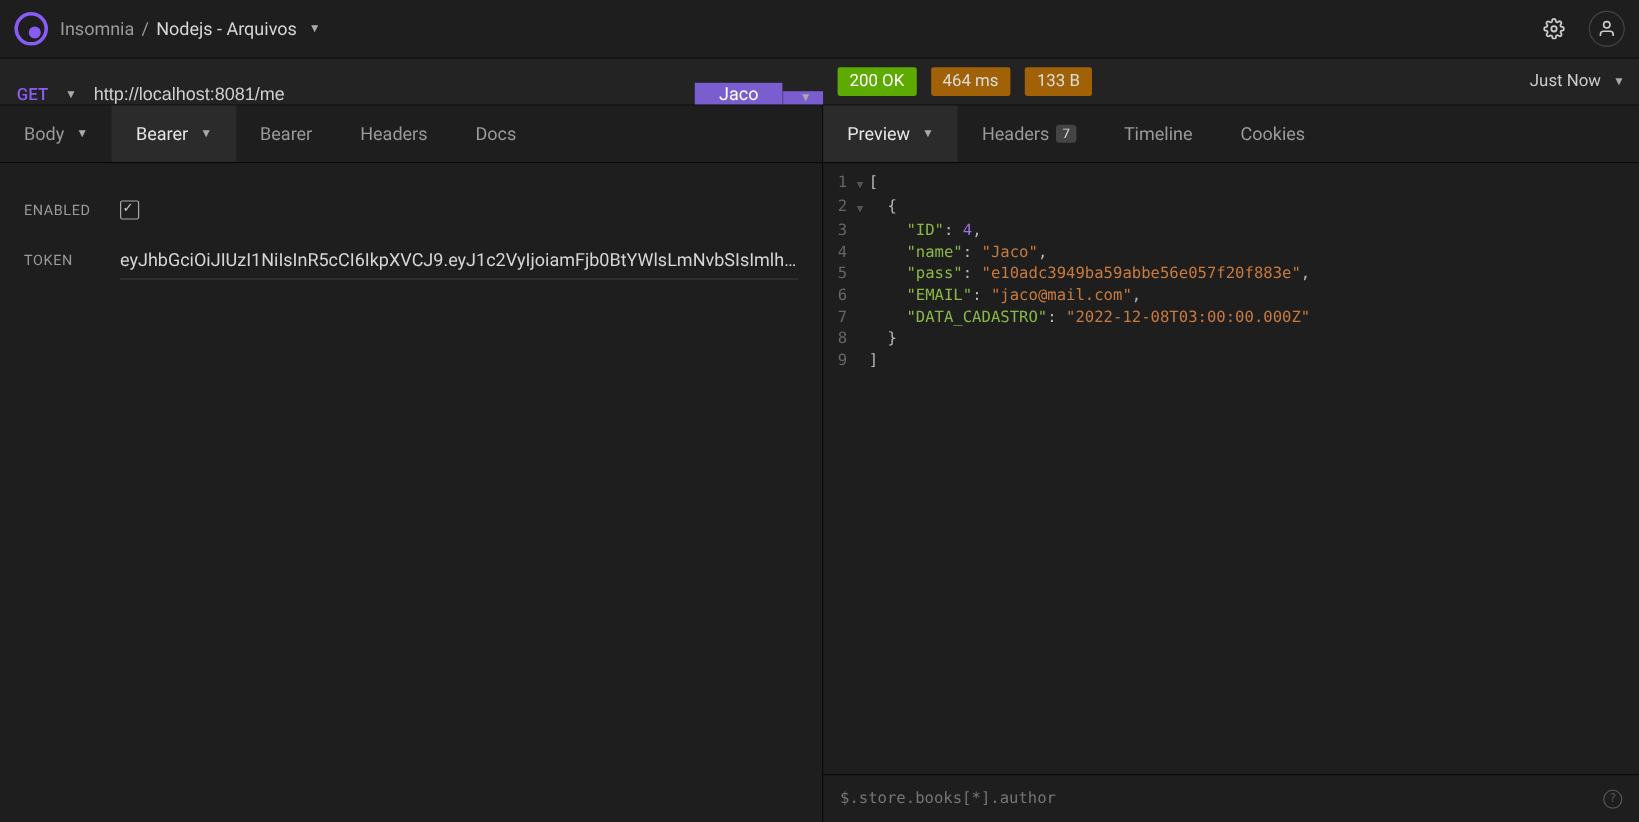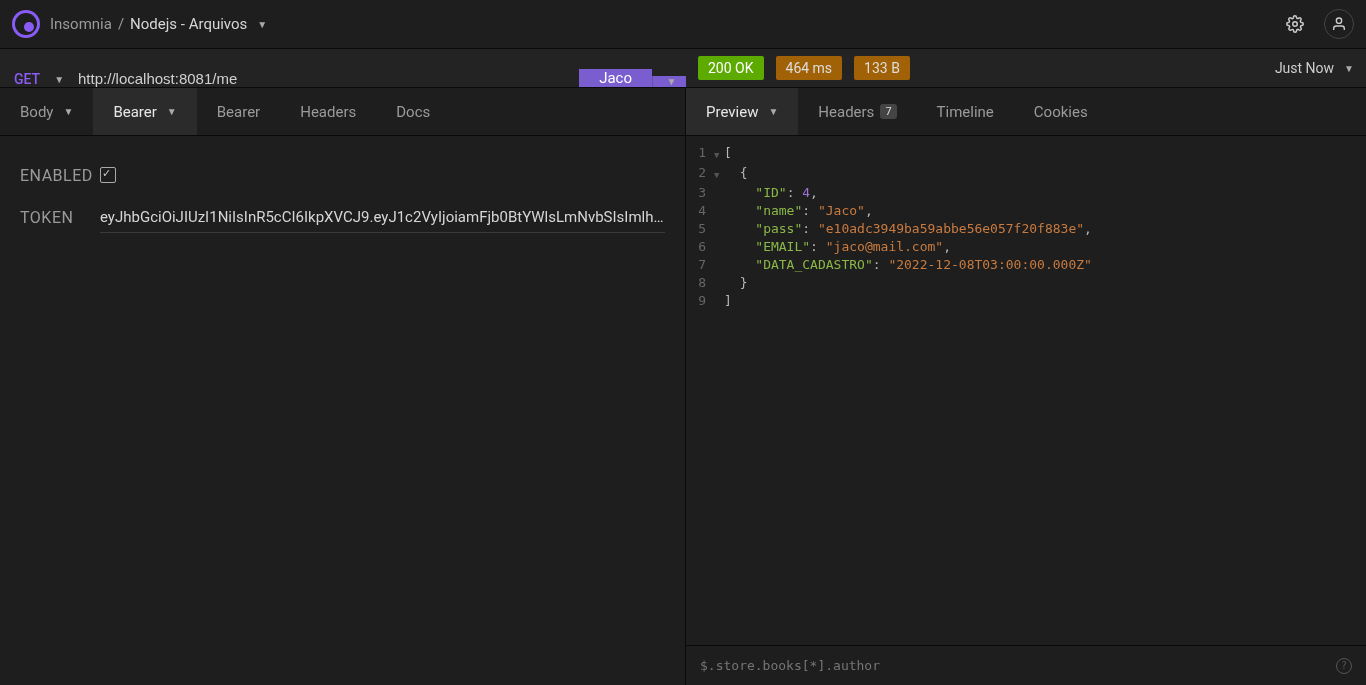--- a/index.html
+++ b/index.html
@@ -134,21 +134,21 @@
   .form {
     padding:18px 20px;
   }
   .form-row {
     display:flex; align-items:center;
     min-height:42px;
     gap:20px;
   }
   .form-label {
     width:60px;
-    font-size:16px;
+    font-size:12px;
     letter-spacing:0.5px;
     color:#9a9a9a;
   }
   .form-field {
     flex:1;
     border-bottom:1px solid #3a3a3a;
     color:#d6d6d6;
     font-size:15px;
     padding:6px 0;
     white-space:nowrap;

